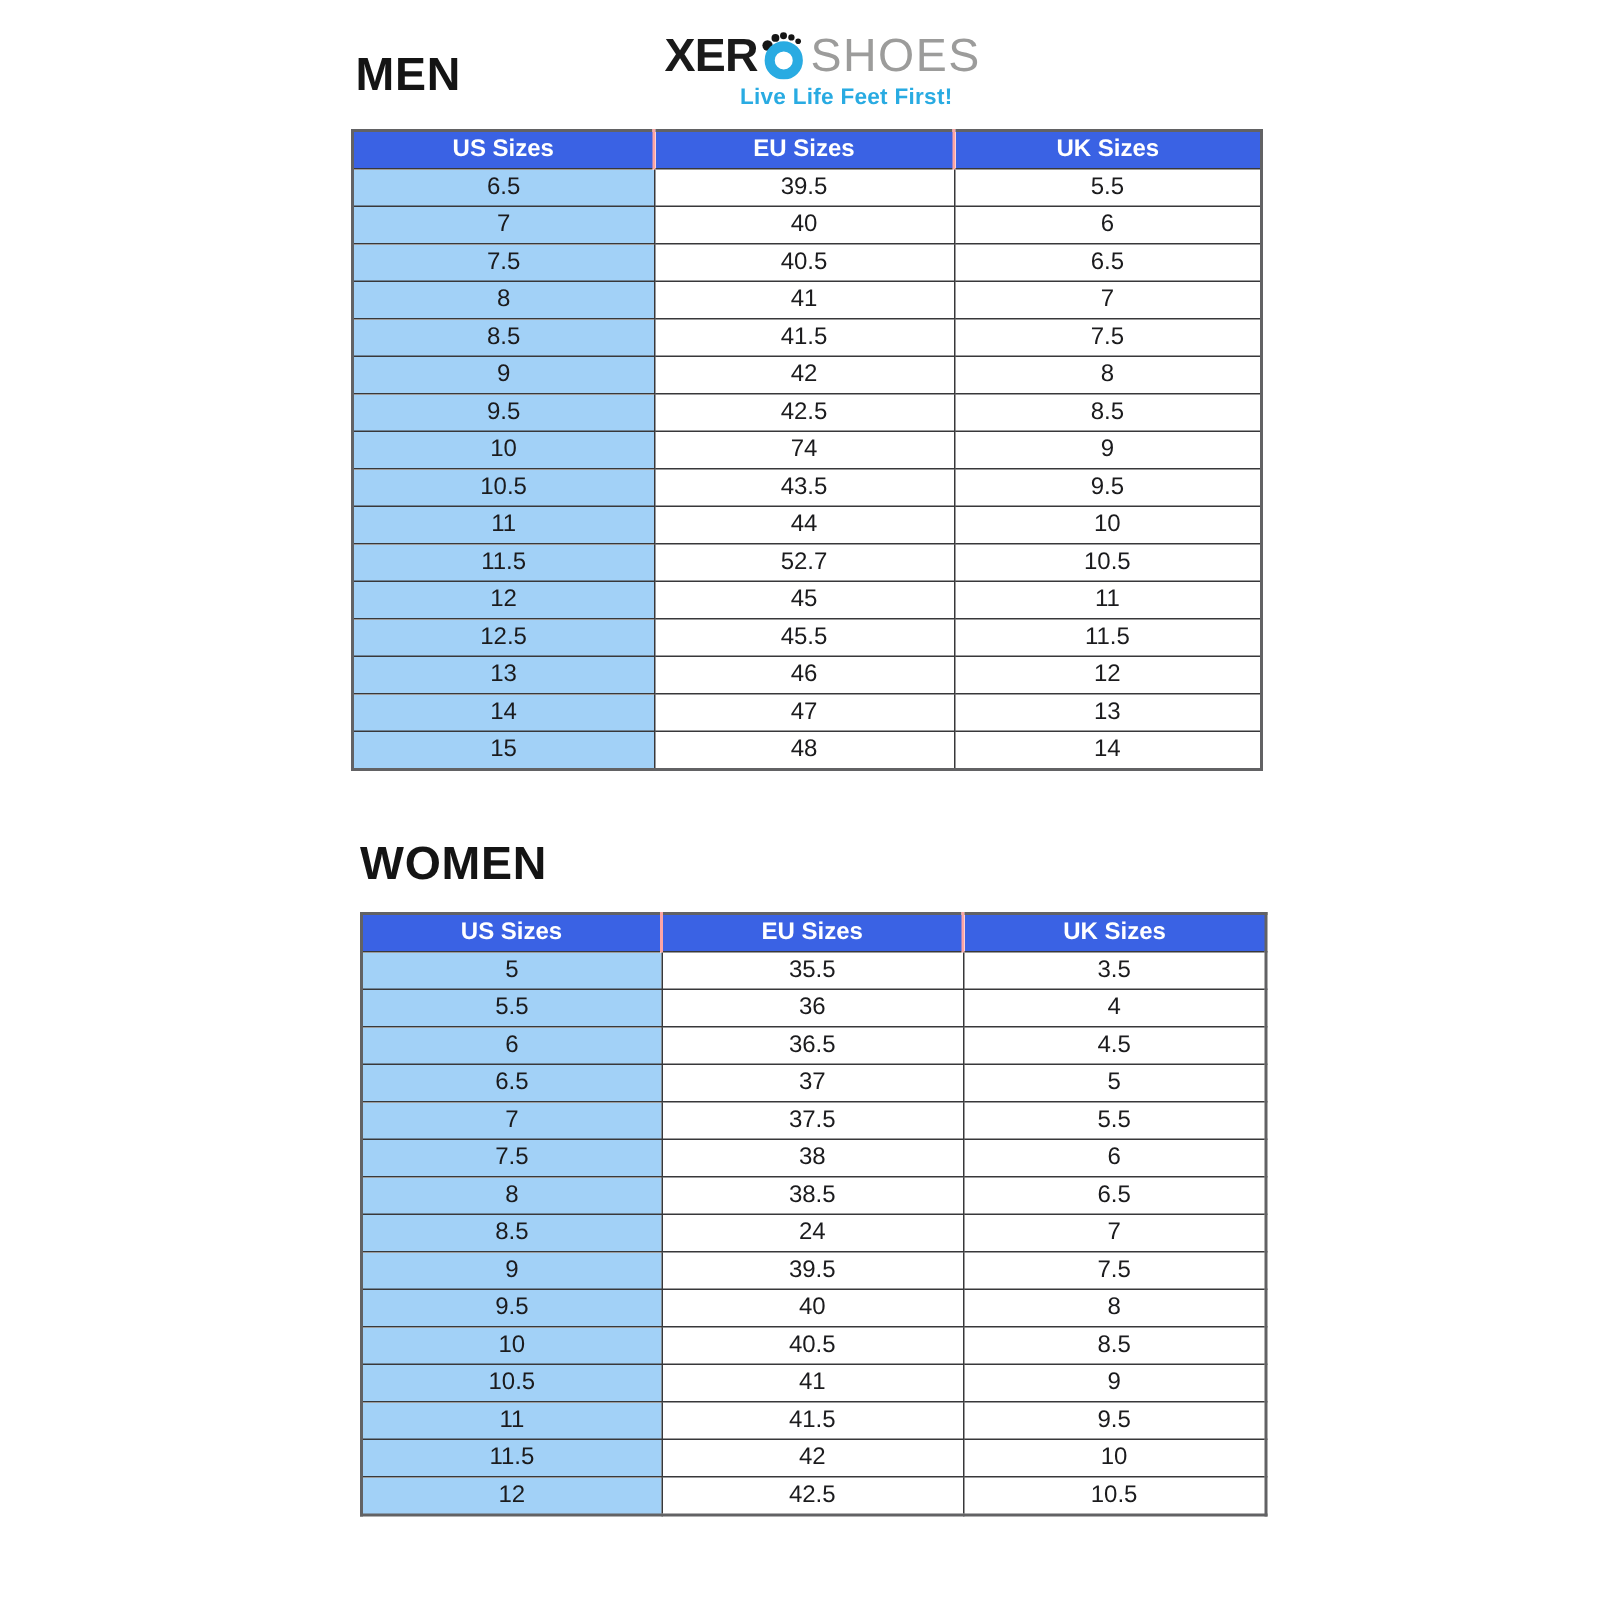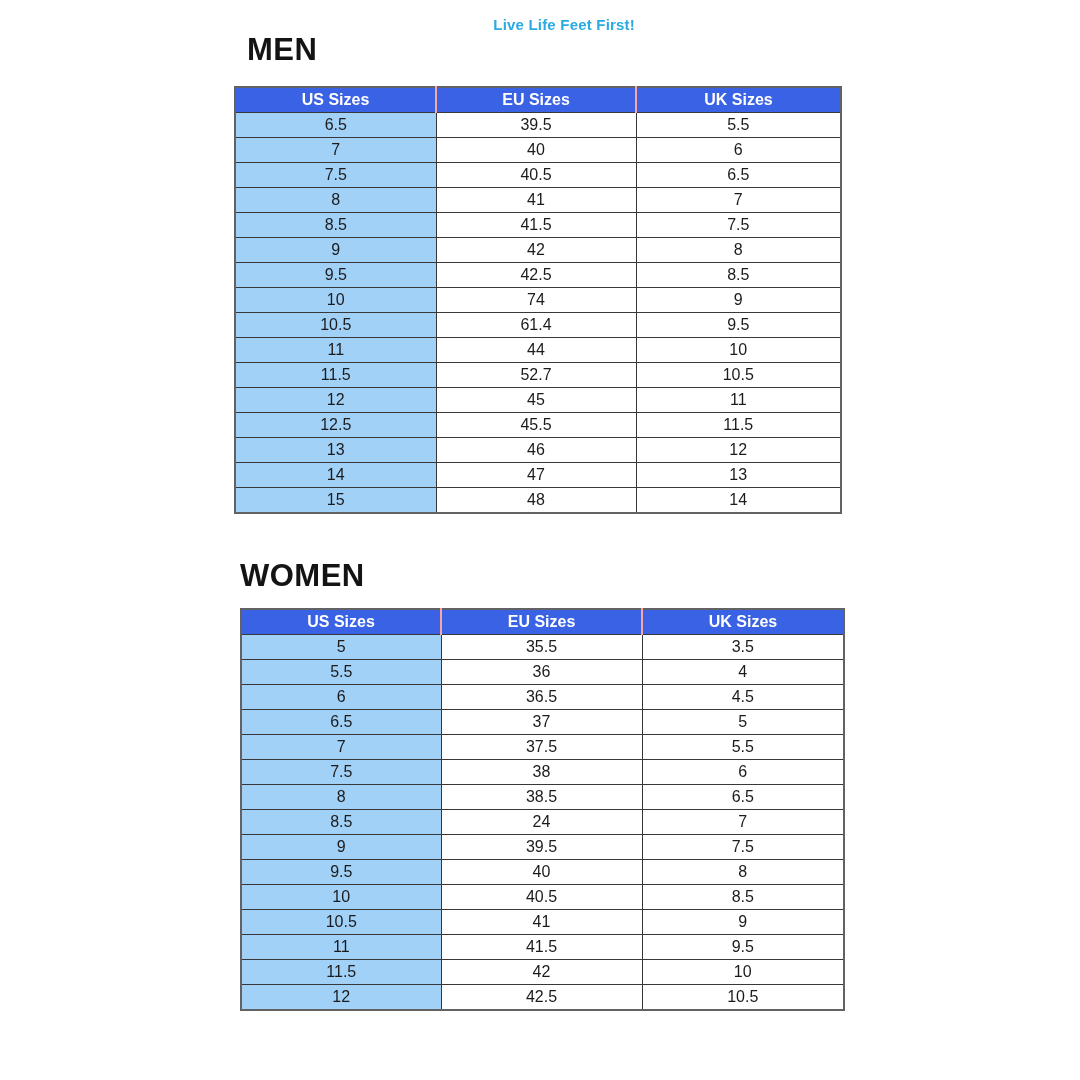--- a/index.html
+++ b/index.html
@@ -59,21 +59,21 @@
   
   .section-title {
     position: absolute;
     margin: 0;
     font-size: 31px;
     font-weight: 800;
     color: #141414;
     letter-spacing: 0.5px;
     line-height: 1;
   }
-  #men-title   { left: 247px; top: 34px; }
+  #men-title   { left: 237px; top: 34px; }
   #women-title { left: 240px; top: 560px; }
 
   
   .size-table {
     position: absolute;
     border-collapse: collapse;
     table-layout: fixed;
     background: #ffffff;
     border: 2px solid #626264;
   }
@@ -104,20 +104,36 @@
     background: #ffffff;
   }
   .size-table td:first-child {
     background: var(--us_col_bg, #A2D1F7);
   }
 </style>
 </head>
 <body>
 
 <header class="logo">
+  <div class="logo-line">
+    <span class="brand-xer">XER</span>
+    <span class="foot-o">
+      <svg width="33" height="36" viewBox="0 0 44 48" xmlns="http://www.w3.org/2000/svg">
+
+        <circle cx="7.6" cy="17.8" r="4.6" fill="#151515"></circle>
+        <circle cx="14.6" cy="11.0" r="3.5" fill="#151515"></circle>
+        <circle cx="21.8" cy="9.2" r="3.1" fill="#151515"></circle>
+        <circle cx="28.8" cy="10.6" r="2.8" fill="#151515"></circle>
+        <circle cx="34.8" cy="14.0" r="2.5" fill="#151515"></circle>
+
+        <circle cx="22" cy="31" r="12.5" fill="none" stroke="#29ABE2" stroke-width="9"></circle>
+      </svg>
+    </span>
+    <span class="brand-shoes">SHOES</span>
+  </div>
   <div class="tagline">Live Life Feet First!</div>
 </header>
 
 <h2 class="section-title" id="men-title">MEN</h2>
 
 <table class="size-table" id="men-table">
   <colgroup>
       <col style="width:201px">
       <col style="width:200px">
       <col style="width:205px">
@@ -165,21 +181,21 @@
         <td>42.5</td>
         <td>8.5</td>
       </tr>
       <tr>
         <td>10</td>
         <td>74</td>
         <td>9</td>
       </tr>
       <tr>
         <td>10.5</td>
-        <td>61.4</td>
+        <td>43.5</td>
         <td>9.5</td>
       </tr>
       <tr>
         <td>11</td>
         <td>44</td>
         <td>10</td>
       </tr>
       <tr>
         <td>11.5</td>
         <td>52.7</td>

